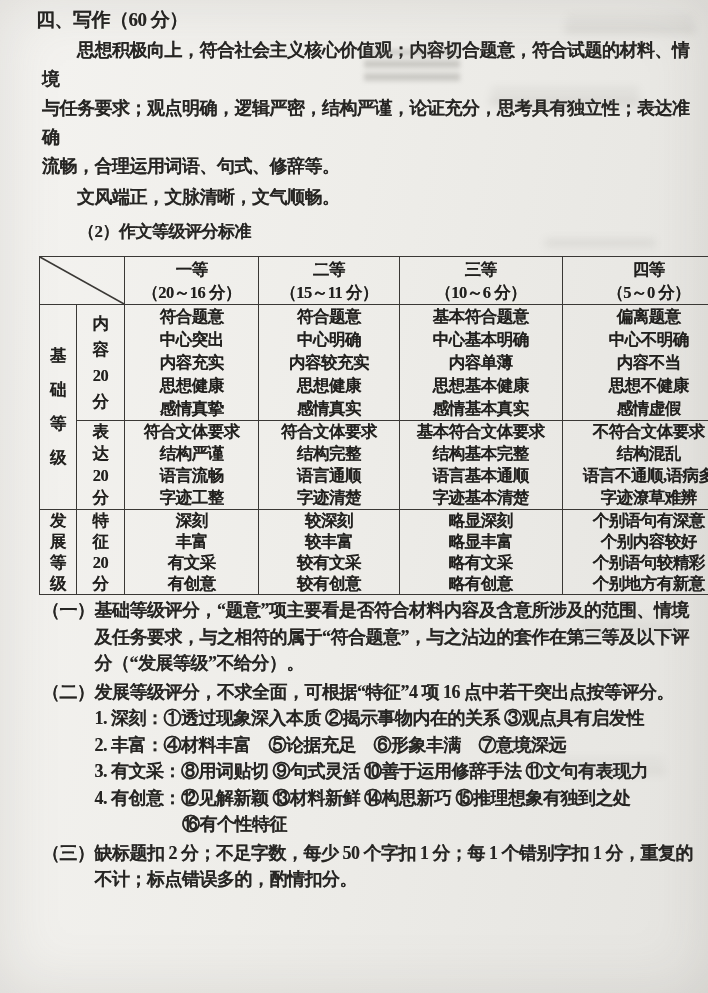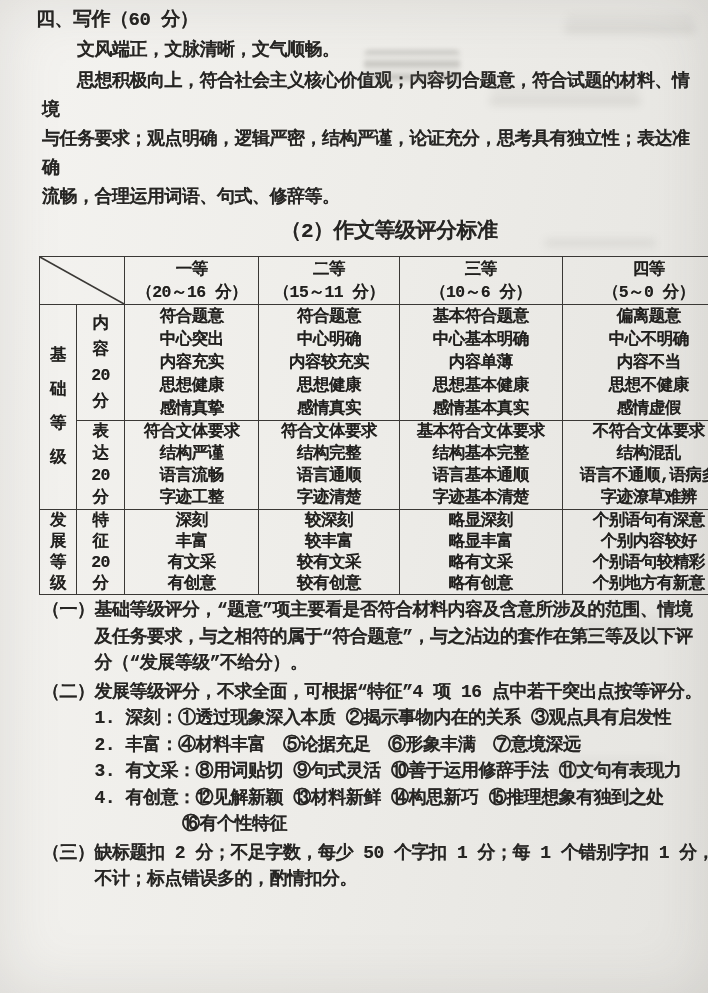--- a/index.html
+++ b/index.html
@@ -4,31 +4,31 @@
 <style>
   html,body{margin:0;padding:0;}
   .page{
     position:relative;
     width:708px;height:993px;
     box-sizing:border-box;
     overflow:hidden;
     background:linear-gradient(100deg,#f4f3f0 0%,#eeede9 45%,#e5e4e0 100%);
     box-shadow:inset 0 0 60px rgba(120,118,110,.18);
     color:#262523;
-    font-family:Liberation Mono, monospace;
+    font-family:Liberation Serif, serif;
     font-weight:600;
     padding:6px 8px 0 36px;
     letter-spacing:-0.5px;
     text-shadow:0 0 .5px rgba(40,38,35,.55);
   }
   .h-section{font-size:19px;font-weight:700;line-height:28px;}
   .h-question{font-size:19px;font-weight:700;line-height:28px;margin:4px 0 0 28px;}
   .h-part{font-size:19px;font-weight:700;line-height:28px;margin:2px 0 0 42px;}
   .para{font-size:18px;line-height:29px;margin:2px 0 0 6px;text-indent:35px;white-space:pre-line;}
-  .h-part2{font-size:21px;font-weight:700;line-height:28px;margin:6px 0 0 42px;text-align:center;}
+  .h-part2{font-size:17px;font-weight:700;line-height:28px;margin:6px 0 0 42px;}
   table.rubric{
     border-collapse:collapse;table-layout:fixed;
     width:697px;margin:10px 0 0 3px;
     font-weight:700;color:#21201e;
   }
   table.rubric td{
     border:1.6px solid #3a3835;
     text-align:center;vertical-align:middle;
     padding:0;white-space:pre-line;
     font-size:16.5px;
@@ -66,24 +66,24 @@
 <div class="page">
 
   <div class="artifact" id="art1"></div>
   <div class="artifact" id="art2"></div>
   <div class="artifact" id="art3"></div>
   <div class="artifact" id="art4"></div>
   <div class="artifact" id="art5"></div>
   <div class="artifact" id="art6"></div>
 
   <div class="h-section">四、写作（60 分）</div>
-  <div class="para">文风端正，文脉清晰，文气顺畅。</div>
   <div class="para">思想积极向上，符合社会主义核心价值观；内容切合题意，符合试题的材料、情境
 与任务要求；观点明确，逻辑严密，结构严谨，论证充分，思考具有独立性；表达准确
 流畅，合理运用词语、句式、修辞等。</div>
+  <div class="para">文风端正，文脉清晰，文气顺畅。</div>
   <div class="h-part2">（2）作文等级评分标准</div>
 
   <table class="rubric">
     <colgroup>
       <col style="width:34px">
         <col style="width:44px">
         <col style="width:123px">
       <col style="width:129px">
         <col style="width:149px">
         <col style="width:159px">

